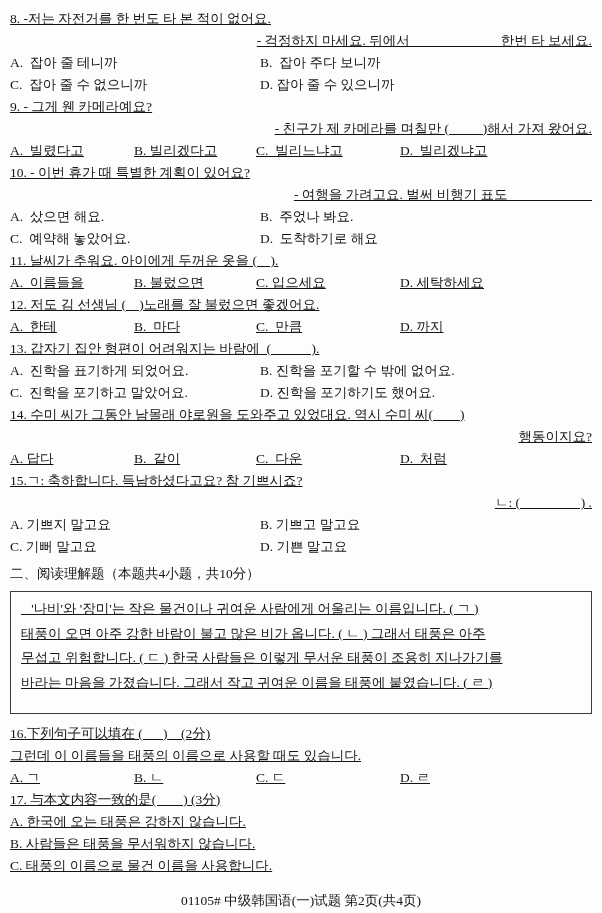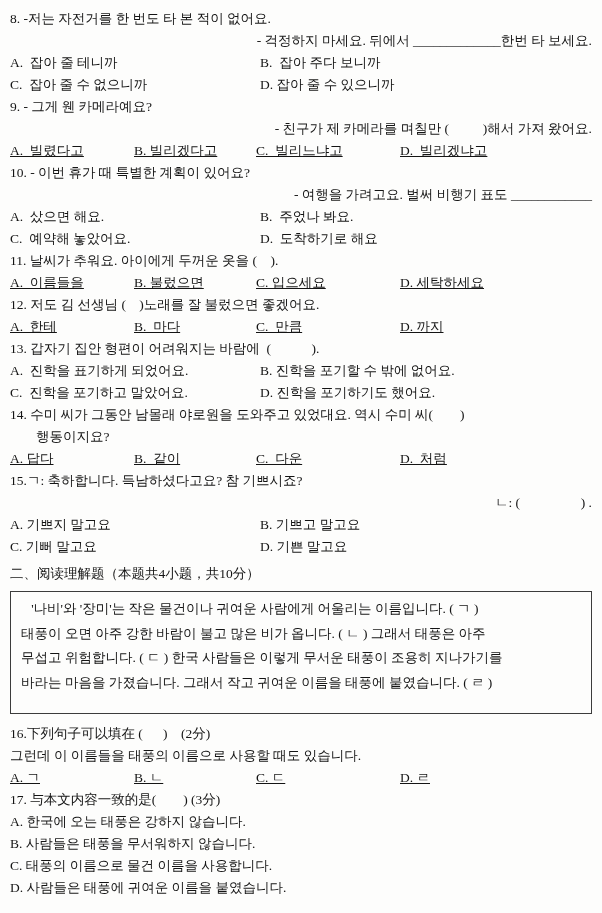--- a/index.html
+++ b/index.html
@@ -8,23 +8,23 @@
     width:602px; height:913px;
     margin:0 auto;
     background:#fdfdfc;
     color:#141414;
     font-family:"Liberation Serif","DejaVu Serif",serif;
     font-size:13.5px;
     box-sizing:border-box;
     padding:8px 10px 0 10px;
     overflow:hidden;
   }
-  .line { line-height:22px; white-space:pre-wrap; }
+  .line { line-height:22px; white-space:pre-wrap;text-decoration:underline; }
   .ind1 { padding-left:20px;text-align:right; }
-  .ind2 { padding-left:26px; }
+  .ind2 { padding-left:26px;text-align:right; }
   .opts2 {
     display:grid; grid-template-columns:250px 1fr;
     line-height:22px; white-space:pre-wrap;
   }
   .opts4 {
     display:grid; grid-template-columns:124px 122px 144px 1fr;
     line-height:22px; white-space:pre-wrap;text-decoration:underline;
   }
   .opts2 span, .opts4 span { white-space:pre-wrap; }
   .sec-header { line-height:25px; margin-top:3px; white-space:pre-wrap; }
@@ -138,17 +138,16 @@
     <span>A. ㄱ</span>
     <span>B. ㄴ</span>
     <span>C. ㄷ</span>
     <span>D. ㄹ</span>
   </div>
 
   <div class="line">17. 与本文内容一致的是(        ) (3分)</div>
   <div class="line">A. 한국에 오는 태풍은 강하지 않습니다.</div>
   <div class="line">B. 사람들은 태풍을 무서워하지 않습니다.</div>
   <div class="line">C. 태풍의 이름으로 물건 이름을 사용합니다.</div>
-  <div class="line">D. 사람들은 태풍에 귀여운 이름을 붙였습니다.</div>
 
   <div class="footer">01105# 中级韩国语(一)试题 第2页(共4页)</div>
 
 </div>
 
 </body></html>

